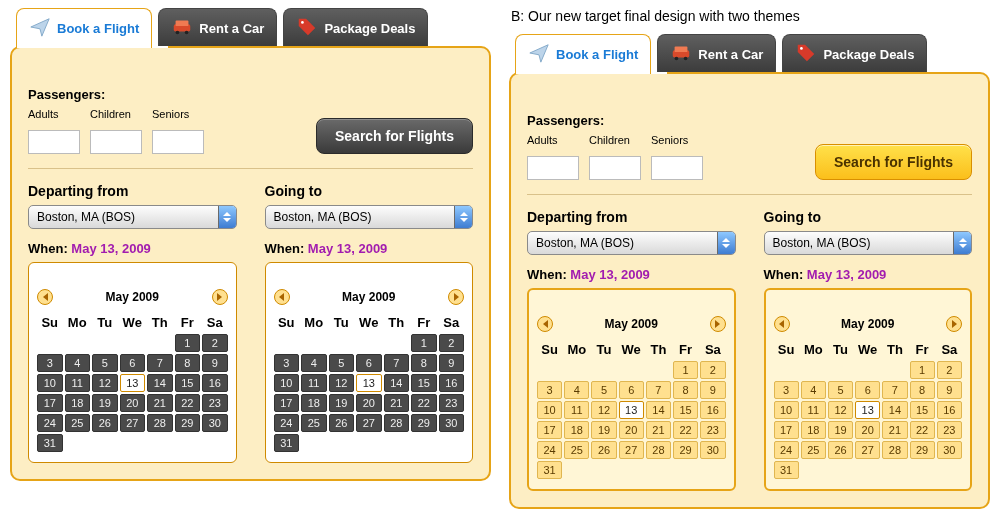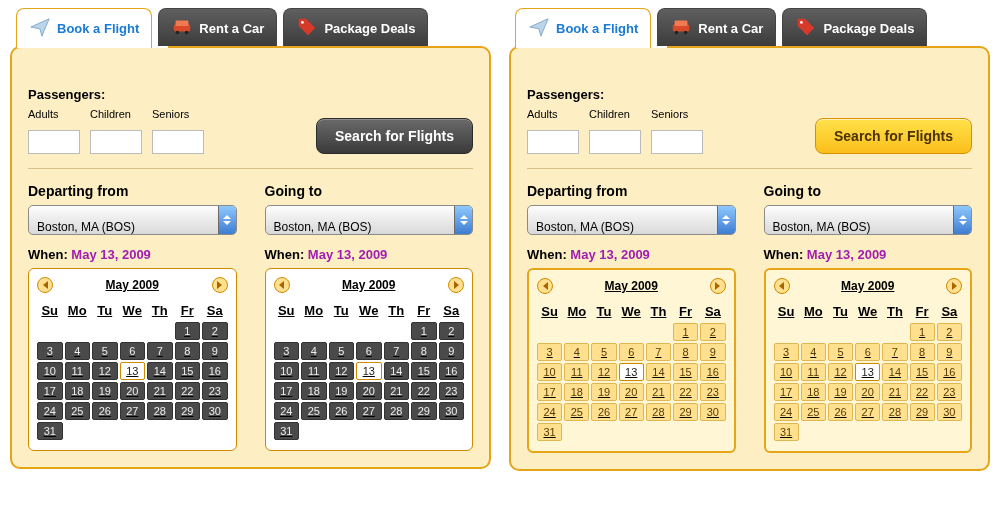--- a/index.html
+++ b/index.html
@@ -67,43 +67,43 @@
     cursor:pointer; box-shadow: inset 0 1px 0 rgba(255,255,255,.6);
   }
 
   hr.div { border:none; border-top:1px solid #d9c18a; margin:14px 0; }
 
   .two-up { display:flex; gap:28px; }
   .loc { flex:1; }
   .loc .h { font-weight:bold; font-size:14px; margin-bottom:6px; }
 
   .aq-select {
-    position:relative; height:30px; border:1px solid #8a8a8a; border-radius:5px;
+    position:relative; height:24px; border:1px solid #8a8a8a; border-radius:5px;
     background: linear-gradient(#fdfdfd,#d9d9d9);
-    display:flex; align-items:flex-end; padding:0 22px 0 8px; font-size:12px;
+    display:flex; align-items:center; padding:0 22px 0 8px; font-size:12px;
     cursor:pointer;
   }
   .aq-select .end {
     position:absolute; right:0; top:0; bottom:0; width:18px;
     background: linear-gradient(#8ec8ff,#3e7cd1);
     border-left:1px solid #6a6a6a; border-radius:0 4px 4px 0;
     display:flex; flex-direction:column; align-items:center; justify-content:center;
   }
   .aq-select .end::before, .aq-select .end::after {
     content:""; width:0;height:0;border-left:4px solid transparent;border-right:4px solid transparent;
   }
   .aq-select .end::before { border-bottom:4px solid #fff; margin-bottom:2px; }
   .aq-select .end::after  { border-top:4px solid #fff; }
 
   .when { margin:12px 0 6px; font-size:13px; }
   .when b { color:#000000; }
   .when .d { color:#a21caf; font-weight:bold; }
 
   .cal {
-    border:1px solid #cf8a00; border-radius:6px; background:#fff; padding:6px 6px 8px;text-decoration:underline;
+    border:1px solid #cf8a00; border-radius:6px; background:#fff; padding:24px 6px 8px;
   }
   .calB { border:2px solid #e6a417; background:#fff6d6; }
   .cal .hdr { display:flex; align-items:center; justify-content:space-between; padding:2px 2px 6px; }
   .cal .hdr .t { font-weight:bold; font-size:12px; }
   .navbtn {
     width:16px;height:16px;border-radius:50%;
     border:1px solid #cf8a00;background:#ffe08f;
     display:flex;align-items:center;justify-content:center;cursor:pointer;
   }
   .navbtn::before{content:"";width:0;height:0;border-top:4px solid transparent;border-bottom:4px solid transparent;}
@@ -521,20 +521,21 @@
                     </tr>
                   </tbody>
                 </table>
     </div>
     </div>
       </div>
     </div>
       </div>
   </div>
   <div class="col">
+    <p class="caption">B: Our new target final design with two themes</p>
     <div>
     <div class="tabs">
     <div class="tab active">
       <span><svg viewBox="0 0 24 24">
                 <path fill="#bcd4ea" stroke="#7fa6c7" d="M2 12 L22 3 L14 22 L12 14 Z"></path>
               </svg></span>
       <span>Book a Flight</span>
     </div>
     <div class="tab ">
       <span><svg viewBox="0 0 24 24">

